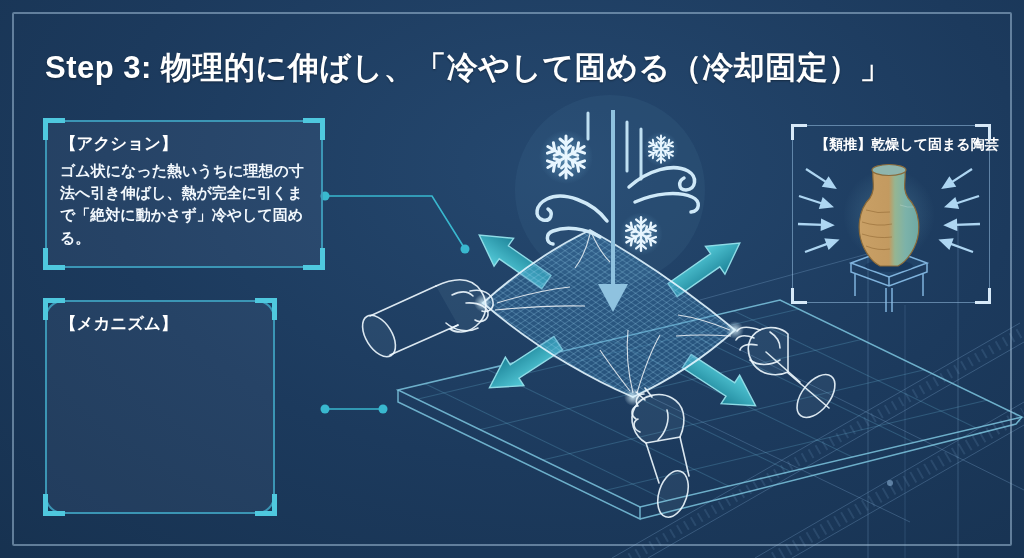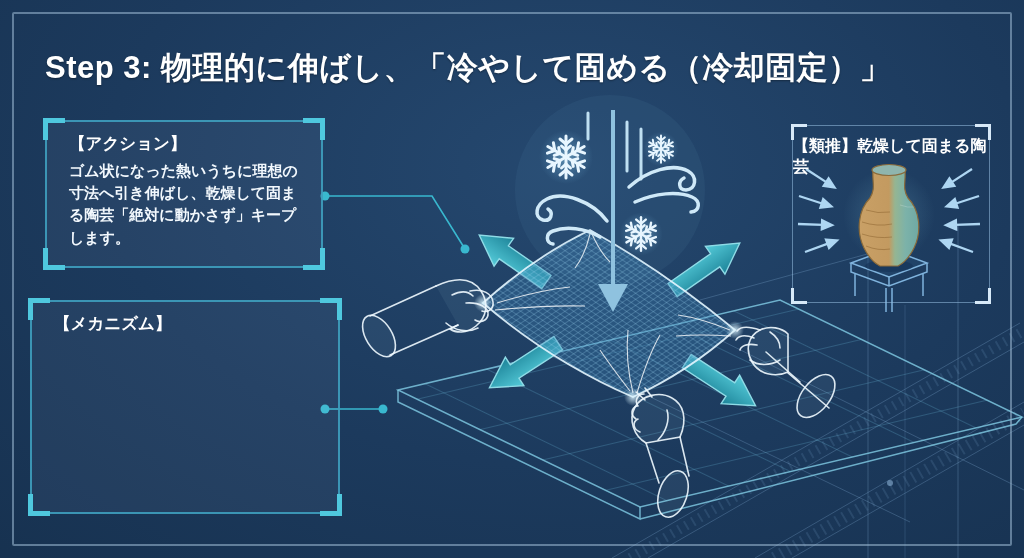--- a/index.html
+++ b/index.html
@@ -2,37 +2,37 @@
 <html><head>
 <meta charset="utf-8">
 <style>
   html,body{margin:0;padding:0;background:#0d2138;}
   .canvas{position:relative;width:1024px;height:558px;overflow:hidden;
     background:radial-gradient(ellipse 950px 620px at 55% 30%, #25486f 0%, #1c3a5d 48%, #152f4c 100%);
     font-family:"Liberation Sans","DejaVu Sans",sans-serif;}
   .frame{position:absolute;inset:12px;border:2px solid rgba(158,188,214,0.55);border-radius:2px;z-index:3;pointer-events:none;}
   .art{position:absolute;left:0;top:0;z-index:1;}
   .title{position:absolute;left:45px;top:47px;margin:0;font-size:31px;font-weight:bold;color:#ffffff;letter-spacing:.5px;z-index:2;white-space:nowrap;text-shadow:0 1px 2px rgba(0,0,0,.35);}
-  .panel{position:absolute;z-index:2;border:2px solid rgba(62,158,190,0.9);background:rgba(198,228,255,0.06);color:#eef6fc;padding:11px 22px;box-sizing:border-box;}
+  .panel{position:absolute;z-index:2;border:2px solid rgba(62,158,190,0.9);background:rgba(198,228,255,0.06);color:#eef6fc;padding:11px 13px;box-sizing:border-box;}
   .panel.action{left:45px;top:120px;width:278px;height:148px;}
-  .panel.mechanism{left:30px;top:300px;width:310px;height:214px;}
+  .panel.mechanism{left:45px;top:300px;width:230px;height:214px;border-radius:18px;}
   .panel .hd{margin:0 0 5px 0;font-size:16.5px;font-weight:bold;color:#ffffff;}
   .panel .bd{margin:0;font-size:15px;line-height:1.48;font-weight:bold;color:#f2f8fd;}
   .corner{position:absolute;width:17px;height:17px;z-index:2;}
   .corner.tl{top:-4px;left:-4px;border-top:5px solid #4fc8de;border-left:5px solid #4fc8de;}
   .corner.tr{top:-4px;right:-4px;border-top:5px solid #4fc8de;border-right:5px solid #4fc8de;}
   .corner.bl{bottom:-4px;left:-4px;border-bottom:5px solid #4fc8de;border-left:5px solid #4fc8de;}
   .corner.br{bottom:-4px;right:-4px;border-bottom:5px solid #4fc8de;border-right:5px solid #4fc8de;}
   .analogy{position:absolute;left:792px;top:125px;width:198px;height:178px;z-index:2;border:1px solid rgba(152,192,226,0.55);box-sizing:border-box;}
   .analogy .corner{width:13px;height:13px;}
   .analogy .corner.tl{top:-2px;left:-2px;border-top:3px solid #d7e9f8;border-left:3px solid #d7e9f8;}
   .analogy .corner.tr{top:-2px;right:-2px;border-top:3px solid #d7e9f8;border-right:3px solid #d7e9f8;}
   .analogy .corner.bl{bottom:-2px;left:-2px;border-bottom:3px solid #d7e9f8;border-left:3px solid #d7e9f8;}
   .analogy .corner.br{bottom:-2px;right:-2px;border-bottom:3px solid #d7e9f8;border-right:3px solid #d7e9f8;}
-  .analogy-label{position:absolute;top:10px;left:0;width:100%;text-align:left;font-size:16px;font-weight:bold;color:#ffffff;}
+  .analogy-label{position:absolute;top:10px;left:16px;width:100%;text-align:center;font-size:14px;font-weight:bold;color:#ffffff;}
 </style>
 </head>
 <body>
 
 <div class="canvas">
 
   <svg class="art" width="1024" height="558" viewBox="0 0 1024 558">
     <defs>
       <radialGradient id="flakeGlow">
         <stop offset="0%" stop-color="rgba(165,228,255,0.45)"></stop>
@@ -252,21 +252,21 @@
   <div class="frame"></div>
 
   <h1 class="title">Step 3: 物理的に伸ばし、「冷やして固める（冷却固定）」</h1>
 
   <section class="panel action">
     <span class="corner tl"></span>
     <span class="corner tr"></span>
     <span class="corner bl"></span>
     <span class="corner br"></span>
     <h2 class="hd">【アクション】</h2>
-    <p class="bd">ゴム状になった熱いうちに理想の寸法へ引き伸ばし、乾燥して固まる陶芸「絶対に動かさず」キープします。</p>
+    <p class="bd">ゴム状になった熱いうちに理想の寸法へ引き伸ばし、熱が完全に引くまで「絶対に動かさず」冷やして固める。</p>
   </section>
 
   <section class="panel mechanism">
     <span class="corner tl"></span>
     <span class="corner tr"></span>
     <span class="corner bl"></span>
     <span class="corner br"></span>
     <h2 class="hd">【メカニズム】</h2>
   </section>
 

